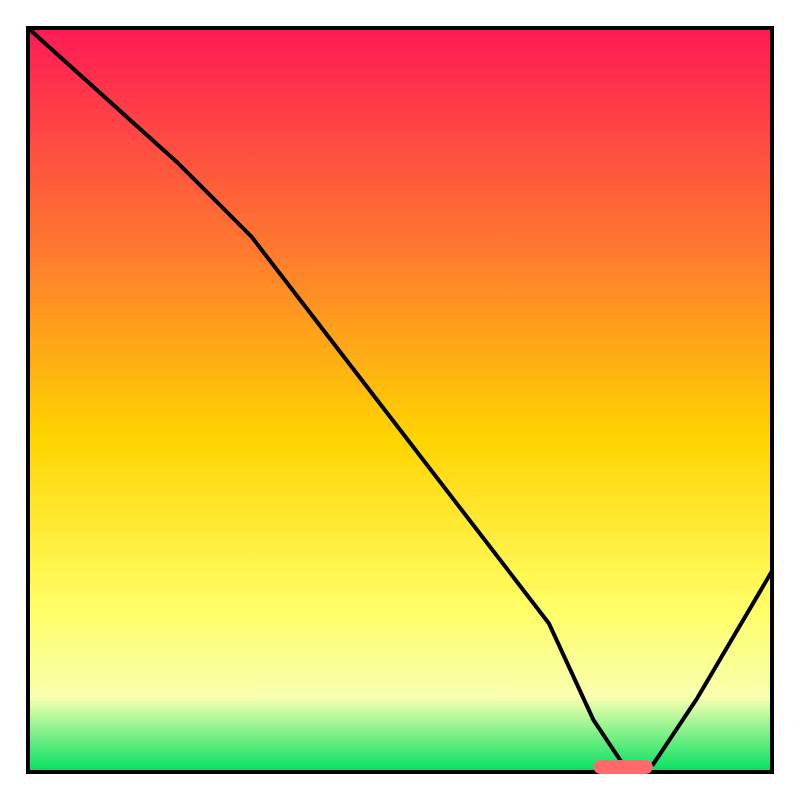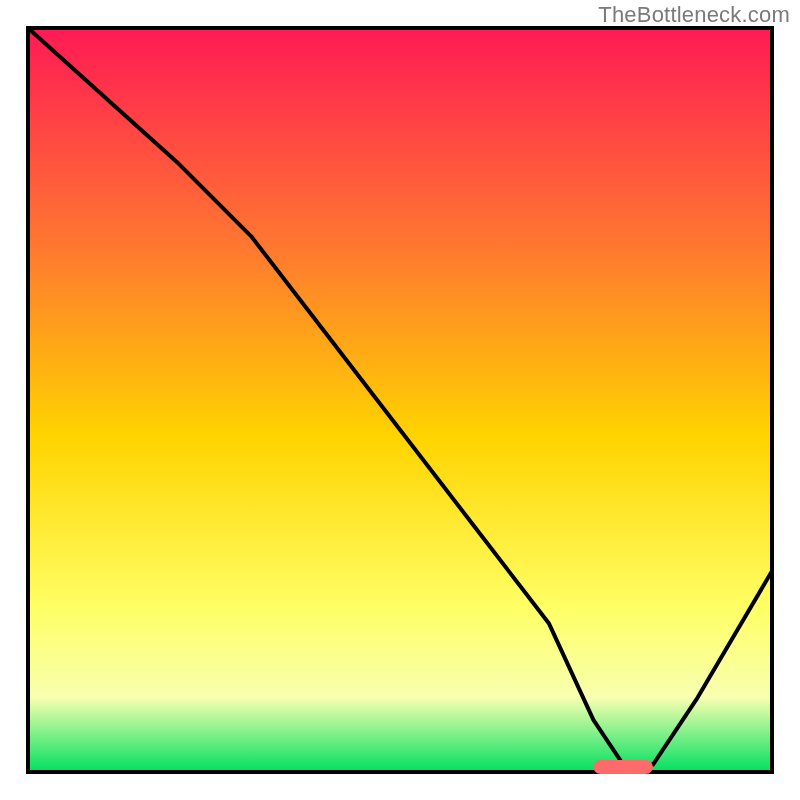--- a/index.html
+++ b/index.html
@@ -27,21 +27,20 @@
   svg.chart {
     position: absolute;
     left: 0;
     top: 0;
   }
 </style>
 </head>
 <body>
 <div class="container">
 
-<div class="attribution">TheBottleneck.com</div>
 
 <svg class="chart" width="800" height="800" viewBox="0 0 800 800">
   <defs>
     <linearGradient id="bg-grad" x1="0" y1="0" x2="0" y2="1">
       <stop id="g0" offset="0%" stop-color="#ff1a55"></stop>
       <stop id="g1" offset="30%" stop-color="#ff7a2f"></stop>
       <stop id="g2" offset="55%" stop-color="#ffd400"></stop>
       <stop id="g3" offset="78%" stop-color="#ffff66"></stop>
       <stop id="g4" offset="90%" stop-color="#f8ffb0"></stop>
       <stop id="g5" offset="100%" stop-color="#00e060"></stop>

